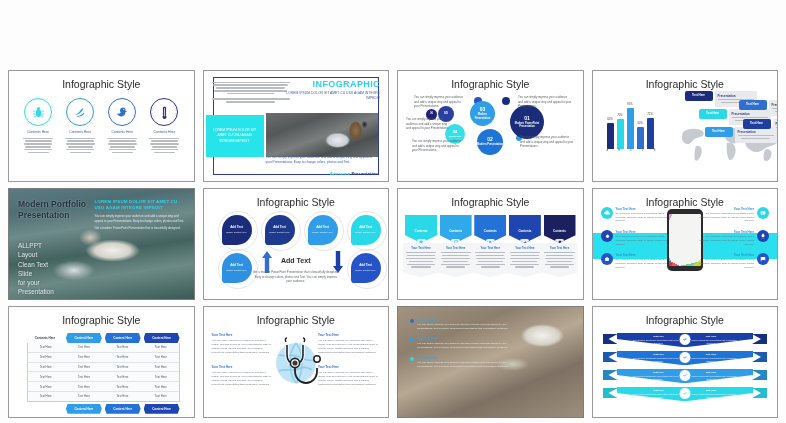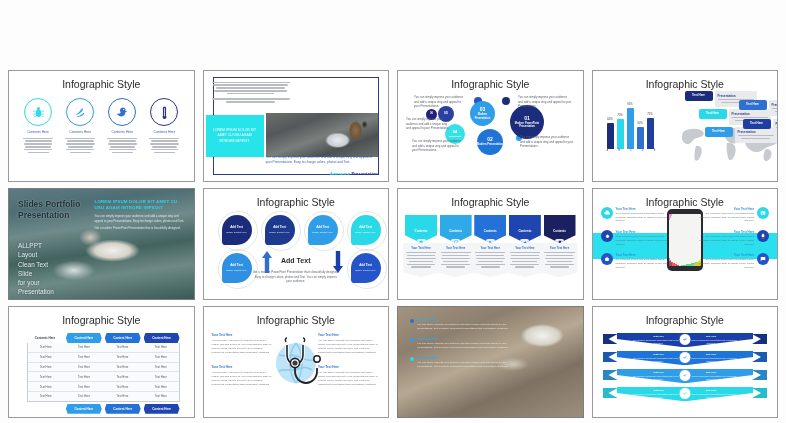--- a/index.html
+++ b/index.html
@@ -293,20 +293,24 @@
       <div class="s2-frame"></div>
       <div class="s2-lead">
         <i class="ln" style="width:100%"></i>
           <i class="ln" style="width:96%"></i>
           <i class="ln" style="width:88%"></i>
         <i class="ln" style="width:94%"></i>
           <i class="ln" style="width:60%"></i>
         <i class="ln" style="width:100%;margin-top:4px"></i>
           <i class="ln" style="width:64%"></i>
       </div>
+      <div class="s2-head">
+        <h4>INFOGRAPHIC</h4>
+        <p>LOREM IPSUM DOLOR SIT AMET CU USU AGAM INTEGRE IMPEDIT</p>
+      </div>
       <div class="s2-cyan">
         <span>LOREM IPSUM DOLOR SIT AMET CU USU AGAM INTEGRE IMPEDIT</span>
       </div>
       <div class="s2-photo"></div>
       <div class="s2-cappy">You can simply impress your audience and add a unique zing and appeal to your Presentations. Easy to change colors, photos and Text.</div>
       <div class="s2-foot">
         <span class="a">Awesome</span>
         <span class="b">Presentation</span>
       </div>
     </div>
@@ -425,21 +429,21 @@
         <div class="s4-desc">
           <b>Presentation</b>
           <i class="ln" style="width:100%"></i>
         </div>
       </div>
     </div>
 
     <div class="slide photo">
       <div class="s5-bg"></div>
       <div class="s5-tl">
-        <div>Slides Portfolio</div>
+        <div>Modern Portfolio</div>
         <div>Presentation</div>
       </div>
       <div class="s5-bl">
         <div>ALLPPT</div>
         <div>Layout</div>
         <div>Clean Text</div>
         <div>Slide</div>
         <div>for your</div>
         <div>Presentation</div>
       </div>

